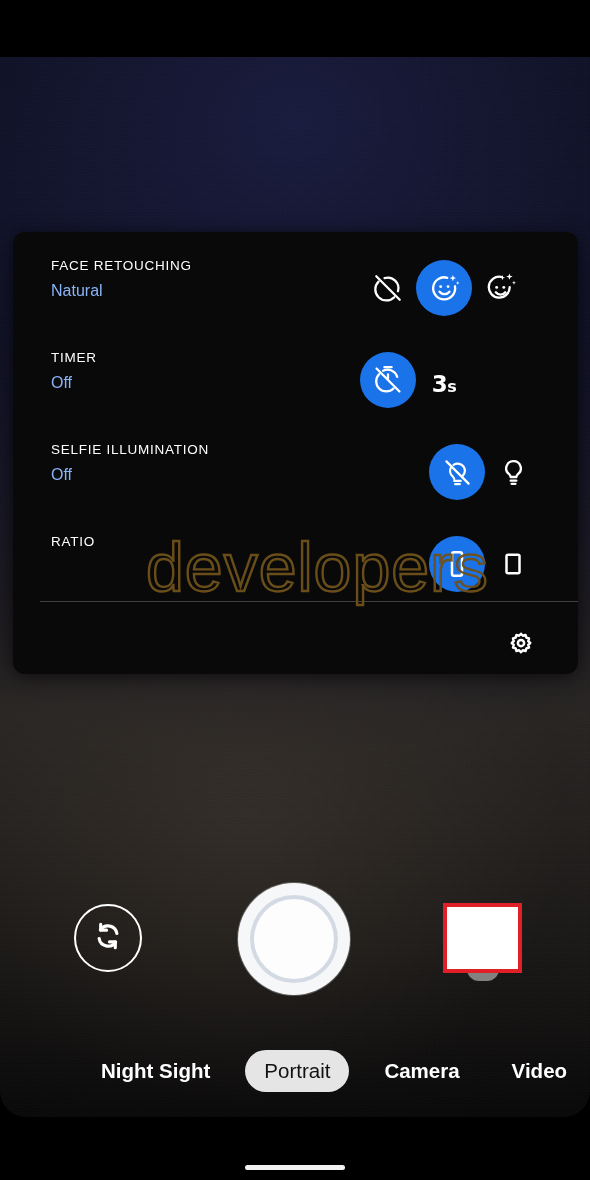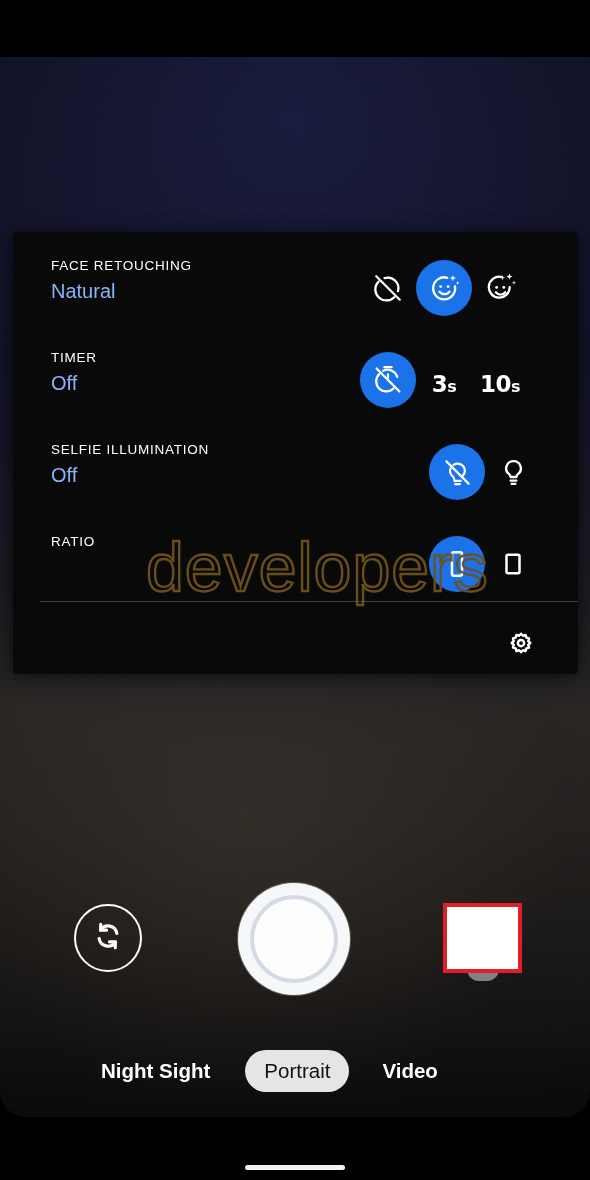--- a/index.html
+++ b/index.html
@@ -64,36 +64,36 @@
     -webkit-text-stroke:2.4px #6e511a;
     white-space:nowrap;
     z-index:40; pointer-events:none;
     opacity:.96;
   }
 
   
   #settings-panel {
     position:absolute; left:13px; top:232px; width:565px; height:442px;
     background:#090909;
-    border-radius:4px;
+    border-radius:12px;
     z-index:30;
     box-shadow:0 2px 18px rgba(0,0,0,.65);
   }
 
   .setting-row {
     position:absolute; left:0; width:565px; height:auto;
     display:flex; align-items:flex-start;
   }
   .row-text { position:absolute; left:38px; }
   .row-label {
     color:#ffffff; font-size:13.5px; letter-spacing:.75px;
     font-weight:400; line-height:16px; text-transform:uppercase;
   }
   .row-value {
-    color:#8ab4f8; font-size:20px; line-height:24px; margin-top:5px;
+    color:#8ab4f8; font-size:16px; line-height:24px; margin-top:5px;
     font-weight:400; white-space:nowrap;
   }
 
   .opt-group { position:absolute; display:flex; align-items:center; }
   .opt {
     width:56px; height:56px; border-radius:50%;
     display:flex; align-items:center; justify-content:center;
     background:transparent; cursor:pointer; flex:0 0 auto;
   }
   .opt.selected { background:#1a73e8; }
@@ -227,23 +227,20 @@
               <path d="M18.9 9.6A7.6 7.6 0 0 0 8.3 5.1"></path>
               <path d="M5.4 7.6A7.6 7.6 0 0 0 16.1 18.4"></path>
               <path d="M9.3 2.4h5.4"></path>
               <path d="M12 7.8v3.4"></path>
               <path d="M3.4 3.4 L20.6 20.6"></path>
             </svg>
           </span>
         </div>
         <div class="opt">
           <span class="txt"><span>3</span><span class="unit">s</span></span>
-        </div>
-        <div class="opt">
-          <span class="txt"><span>10</span><span class="unit">s</span></span>
         </div>
       </div>
     </div>
 
     <div class="setting-row" style="top:210px;">
       <div class="row-text">
         <div class="row-label">SELFIE ILLUMINATION</div>
         <div class="row-value">Off</div>
       </div>
       <div class="opt-group" style="left:416px; top:2px;">
@@ -318,19 +315,20 @@
 
   <div id="shutter">
     <div class="ring"></div>
   </div>
 
   <div id="thumbnail"></div>
 
   <div id="mode-bar">
     <div class="mode-item" style="margin-left:82px;">Night Sight</div>
     <div class="mode-item active" style="margin-left:16px;">Portrait</div>
+    <div class="mode-item" style="margin-left:16px;">Camera</div>
     <div class="mode-item" style="margin-left:14px;">Video</div>
   </div>
 
   <div id="nav-area"></div>
   <div id="gesture-pill"></div>
 
 </div>
 
 </body></html>

